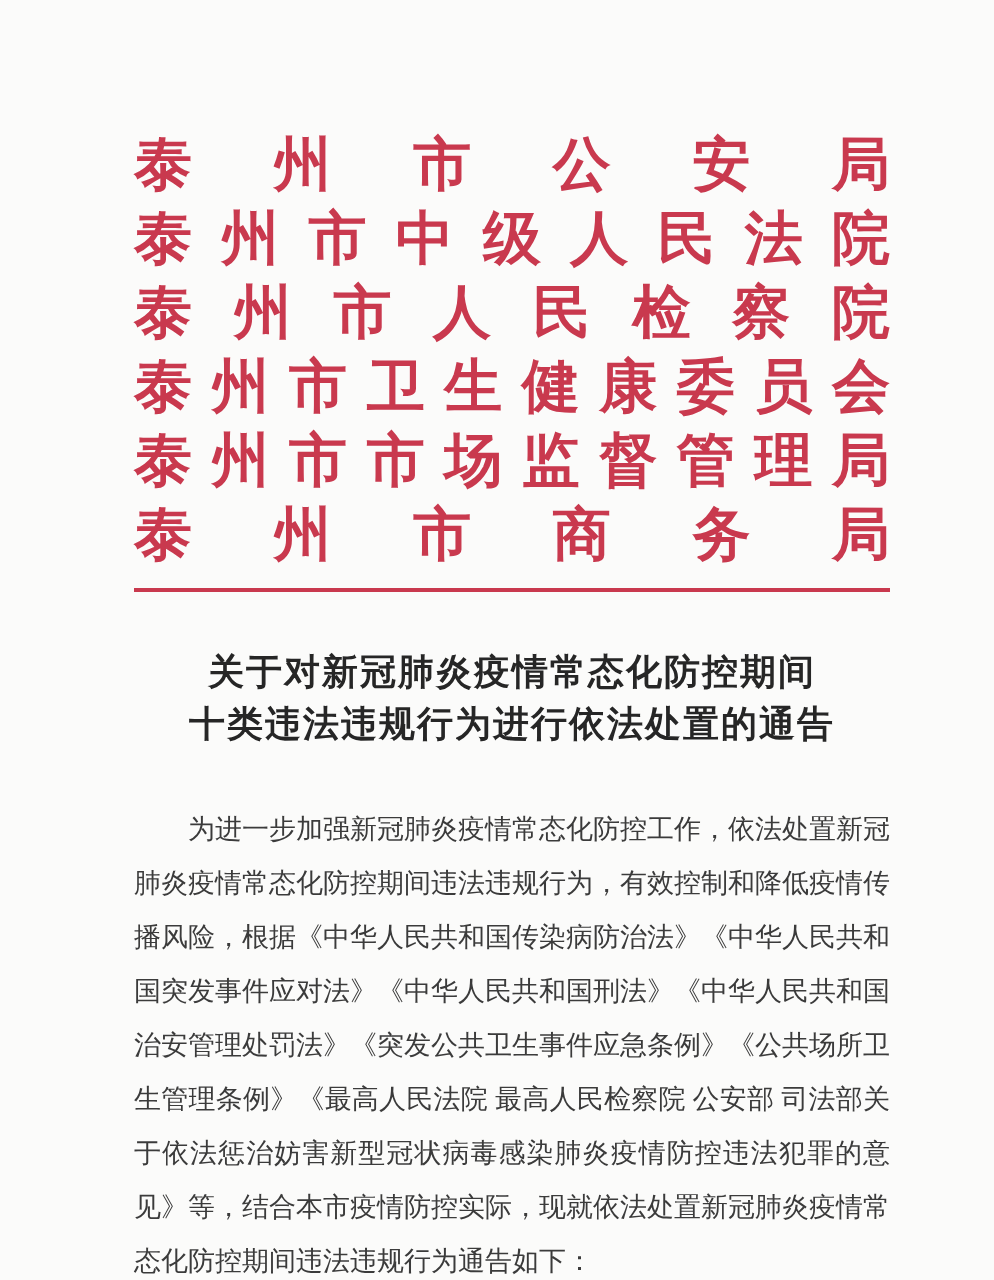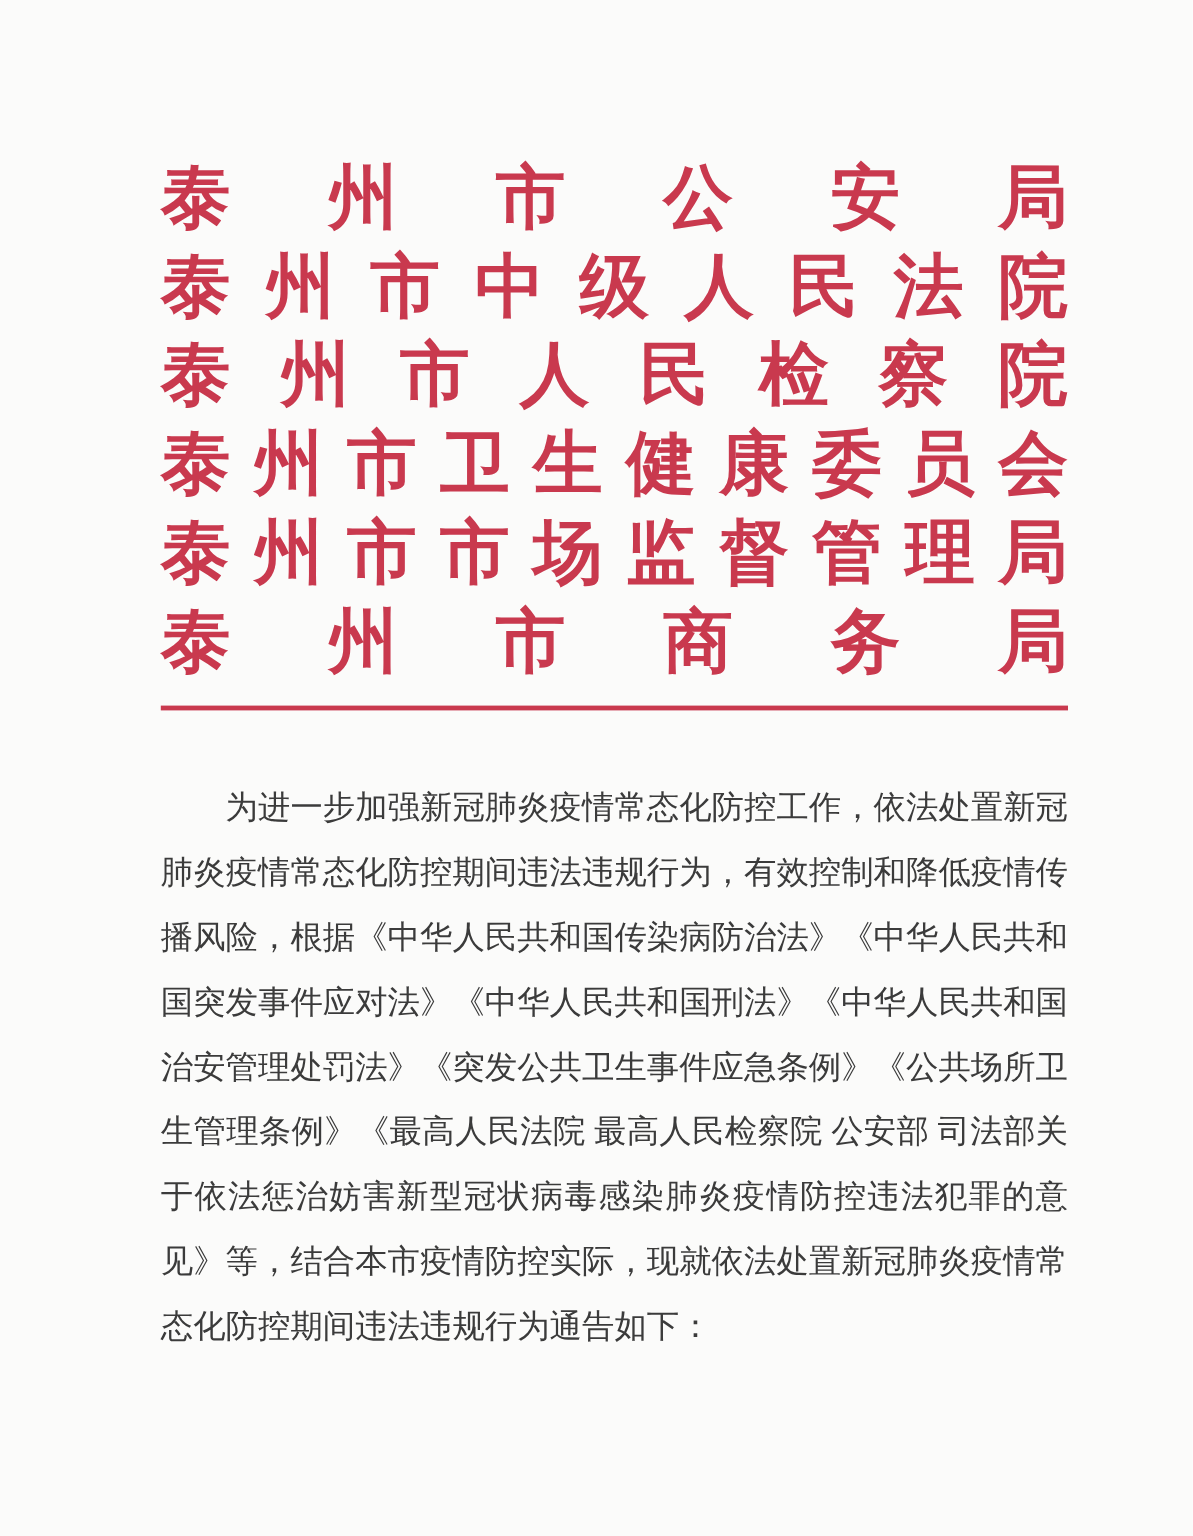--- a/index.html
+++ b/index.html
@@ -135,20 +135,22 @@
           <span>市</span>
           <span>商</span>
           <span>务</span>
           <span>局</span>
         </div>
     </div>
 
     <div class="red-rule"></div>
 
     <h1 class="doc-title">
+      <span class="title-line">关于对新冠肺炎疫情常态化防控期间</span>
+      <span class="title-line">十类违法违规行为进行依法处置的通告</span>
     </h1>
 
     <div class="doc-body">
       <p>为进一步加强新冠肺炎疫情常态化防控工作，依法处置新冠肺炎疫情常态化防控期间违法违规行为，有效控制和降低疫情传播风险，根据《中华人民共和国传染病防治法》《中华人民共和国突发事件应对法》《中华人民共和国刑法》《中华人民共和国治安管理处罚法》《突发公共卫生事件应急条例》《公共场所卫生管理条例》《最高人民法院 最高人民检察院 公安部 司法部关于依法惩治妨害新型冠状病毒感染肺炎疫情防控违法犯罪的意见》等，结合本市疫情防控实际，现就依法处置新冠肺炎疫情常态化防控期间违法违规行为通告如下：</p>
     </div>
 
   </div>
 </div>
 
 </body></html>

